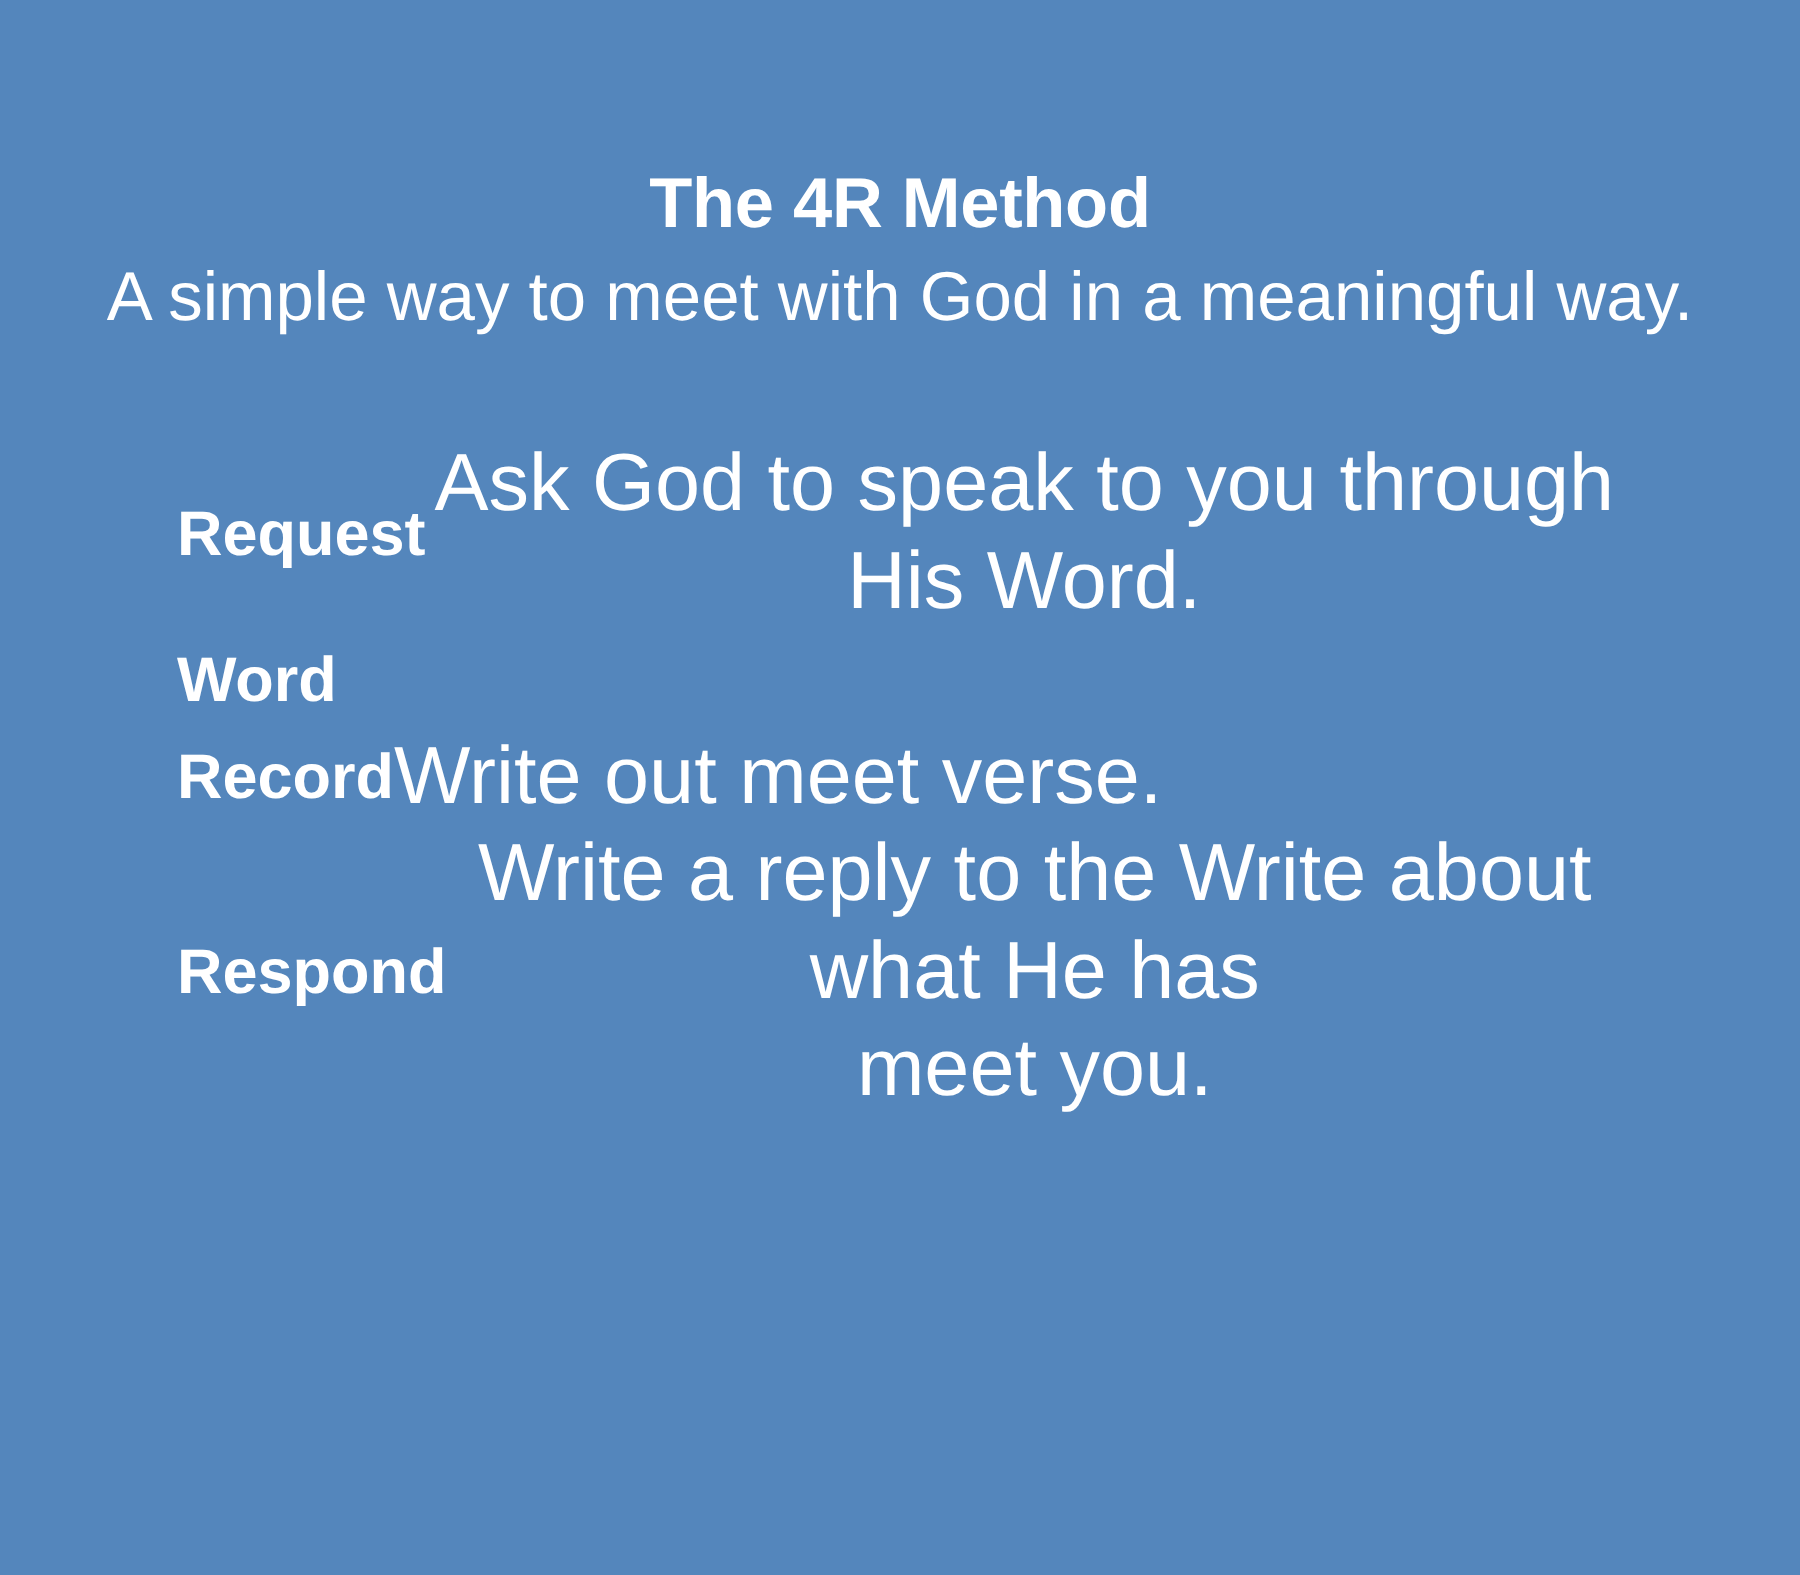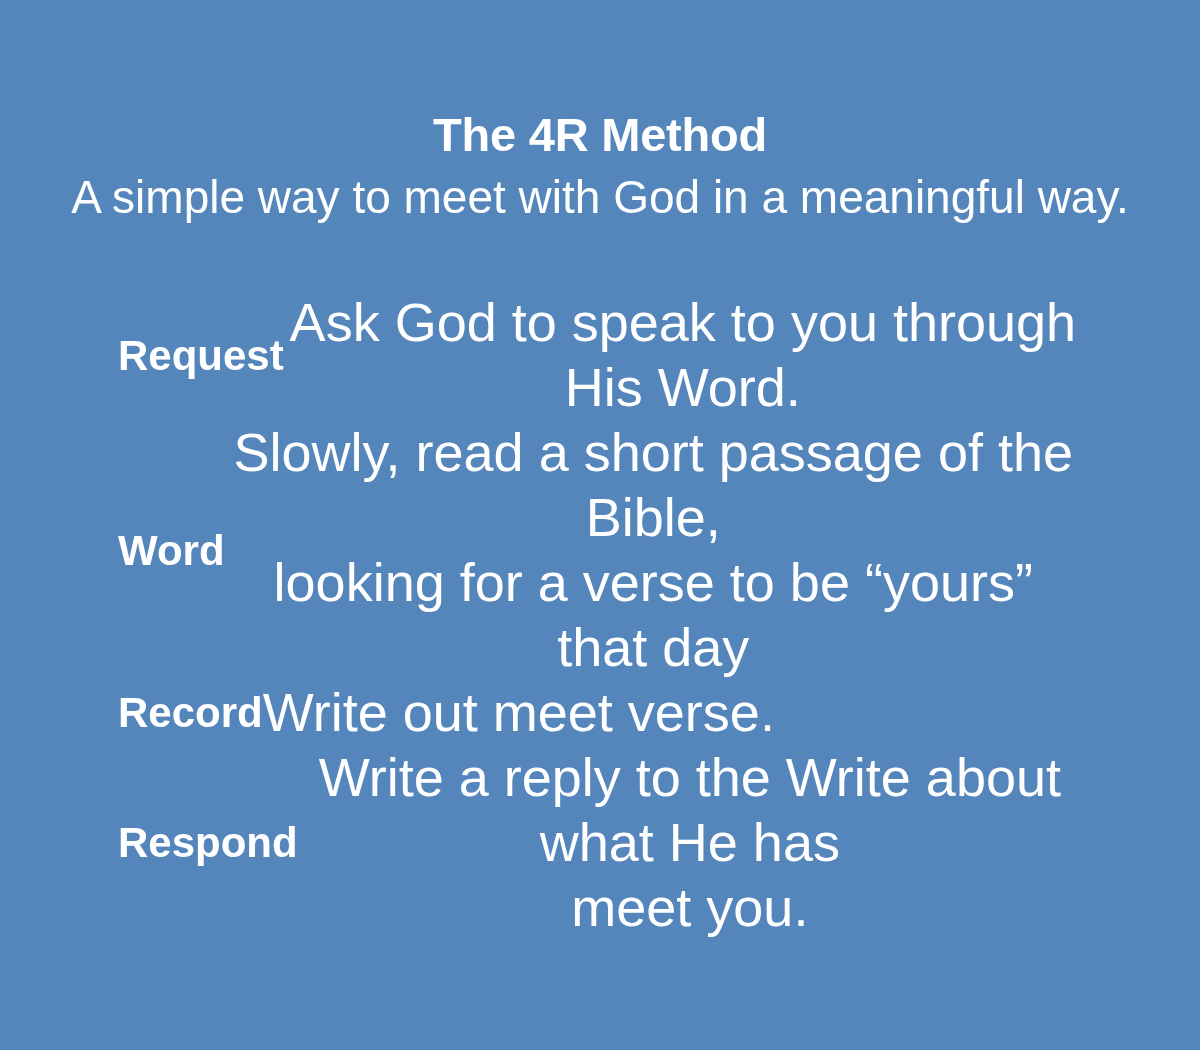--- a/index.html
+++ b/index.html
@@ -95,24 +95,20 @@
 
     <div class="step">
       <div class="step-name">Request</div>
       <div class="step-desc">
         <span class="line">Ask God to speak to you through His Word.</span>
       </div>
     </div>
 
     <div class="step">
       <div class="step-name">Word</div>
-      <div class="step-desc">
-        <span class="line">Slowly, read a short passage of the Bible,</span>
-        <span class="line">looking for a verse to be “yours” that day</span>
-      </div>
     </div>
 
     <div class="step">
       <div class="step-name">Record</div>
       <div class="step-desc">
         <span class="line">Write out meet verse.</span>
       </div>
     </div>
 
     <div class="step">

